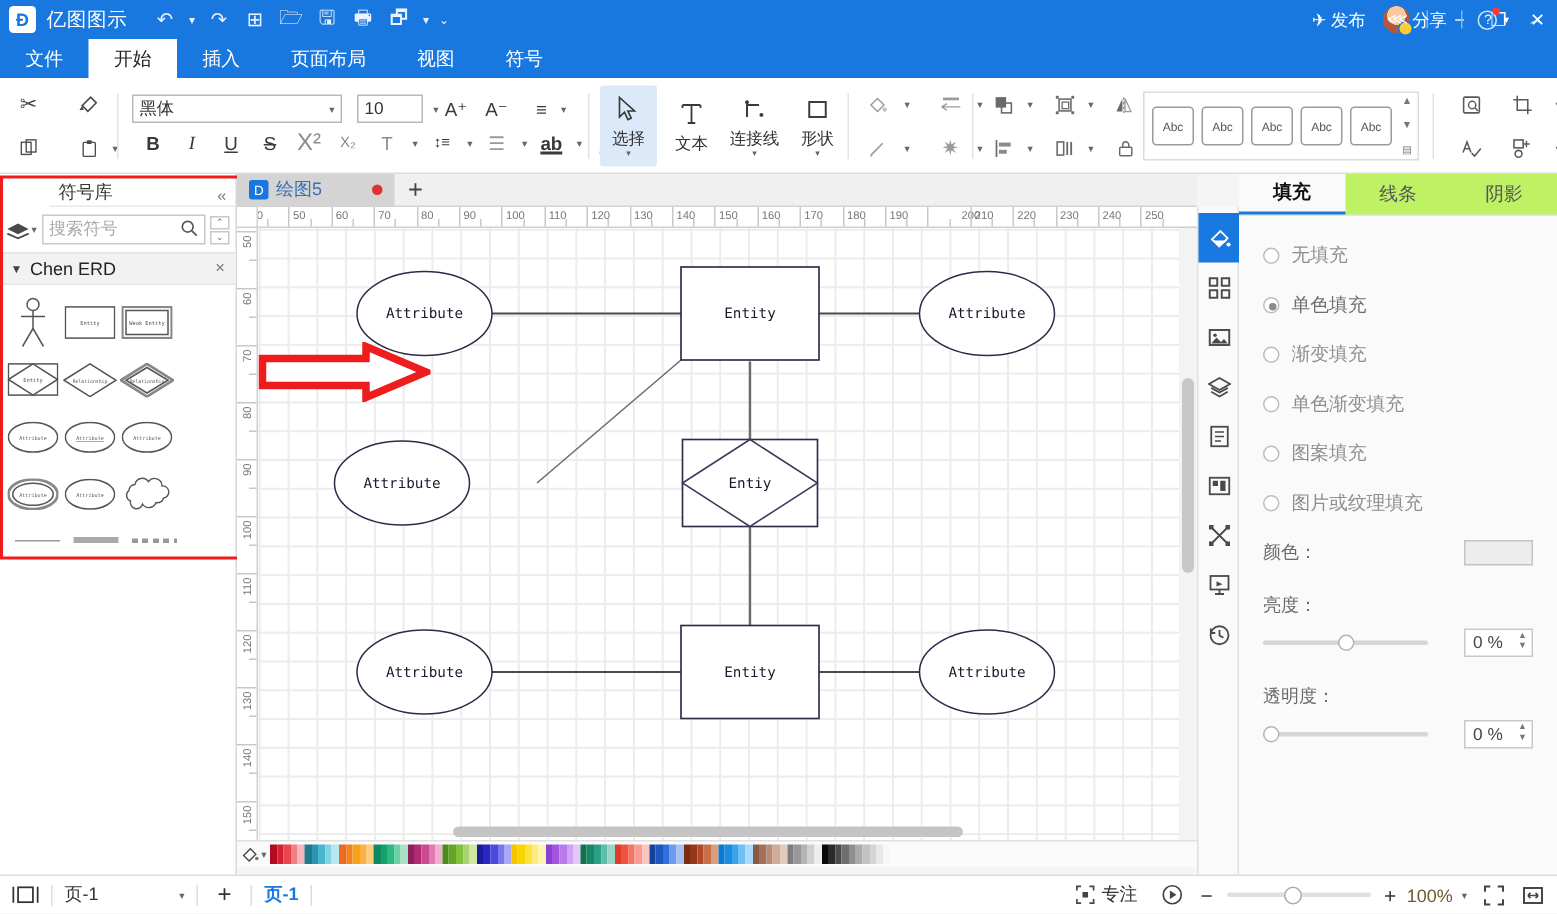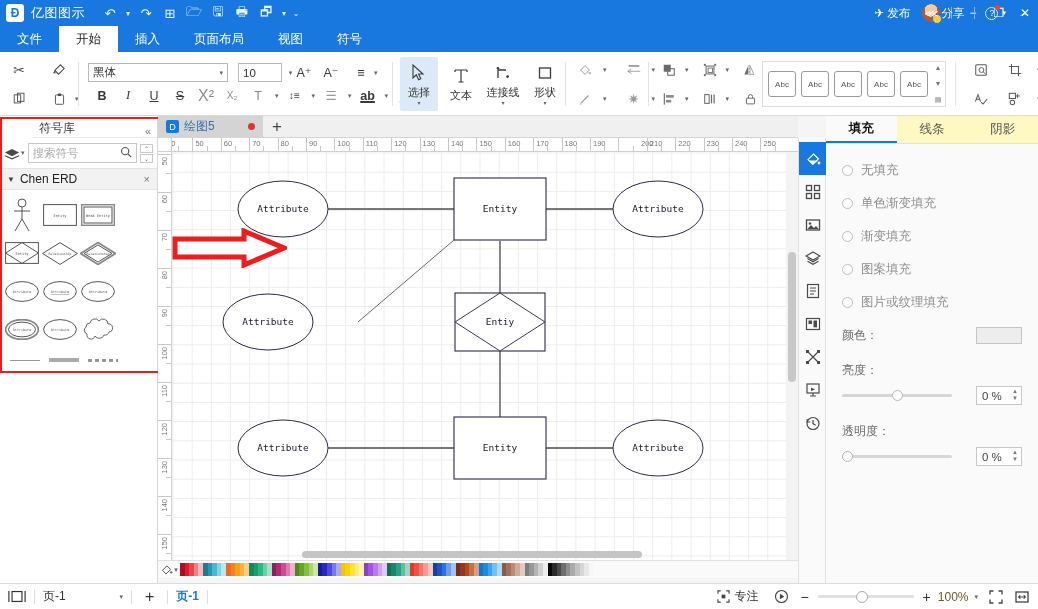--- a/index.html
+++ b/index.html
@@ -213,21 +213,21 @@
   .railbtn{
     width:28px;height:33px;display:flex;align-items:center;justify-content:center;
     color:#4a4a4a;font-size:15px;
   }
   .railbtn.active{background:#1878e0;color:#fff;}
 
   
   .rightpanel{
     position:absolute;left:826px;top:116px;width:212px;bottom:26px;background:#fafafa;
   }
-  .rp-tabs{height:28px;display:flex;border-bottom:1px solid #e2e2e2;background:#fef9c3;}
+  .rp-tabs{height:28px;display:flex;border-bottom:1px solid #e2e2e2;background:#bef264;}
   .rp-tab{flex:1;display:flex;align-items:center;justify-content:center;
           font-size:12.5px;color:#555;}
   .rp-tab.active{background:#fafafa;color:#111;font-weight:bold;border-bottom:2px solid #1878e0;}
   .rp-body{padding:10px 0 0 0;}
   .radio-row{display:flex;align-items:center;gap:8px;height:33px;padding-left:16px;}
   .radio{width:11px;height:11px;border-radius:50%;border:1px solid #bdbdbd;background:#fff;
          position:relative;flex:none;}
   .radio.on:after{content:"";position:absolute;left:2.5px;top:2.5px;width:5px;height:5px;
                   border-radius:50%;background:#8a8a8a;}
   .radio-lbl{font-size:12.5px;color:#8e8e8e;}
@@ -1085,27 +1085,31 @@
         <div class="rp-tab active">填充</div>
         <div class="rp-tab">线条</div>
         <div class="rp-tab">阴影</div>
       </div>
     <div class="rp-body">
       <div id="filloptions">
           <div class="radio-row">
             <span class="radio"></span>
             <span class="radio-lbl">无填充</span>
           </div>
+          <div class="radio-row sel">
+            <span class="radio on"></span>
+            <span class="radio-lbl">单色填充</span>
+          </div>
+          <div class="radio-row">
+            <span class="radio"></span>
+            <span class="radio-lbl">渐变填充</span>
+          </div>
           <div class="radio-row">
             <span class="radio"></span>
             <span class="radio-lbl">单色渐变填充</span>
-          </div>
-          <div class="radio-row">
-            <span class="radio"></span>
-            <span class="radio-lbl">渐变填充</span>
           </div>
           <div class="radio-row">
             <span class="radio"></span>
             <span class="radio-lbl">图案填充</span>
           </div>
           <div class="radio-row">
             <span class="radio"></span>
             <span class="radio-lbl">图片或纹理填充</span>
           </div>
         </div>

